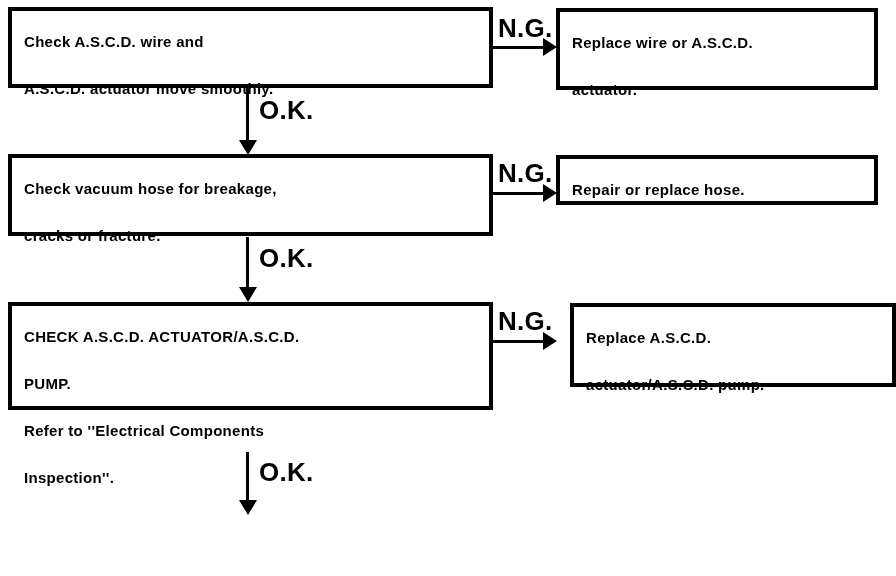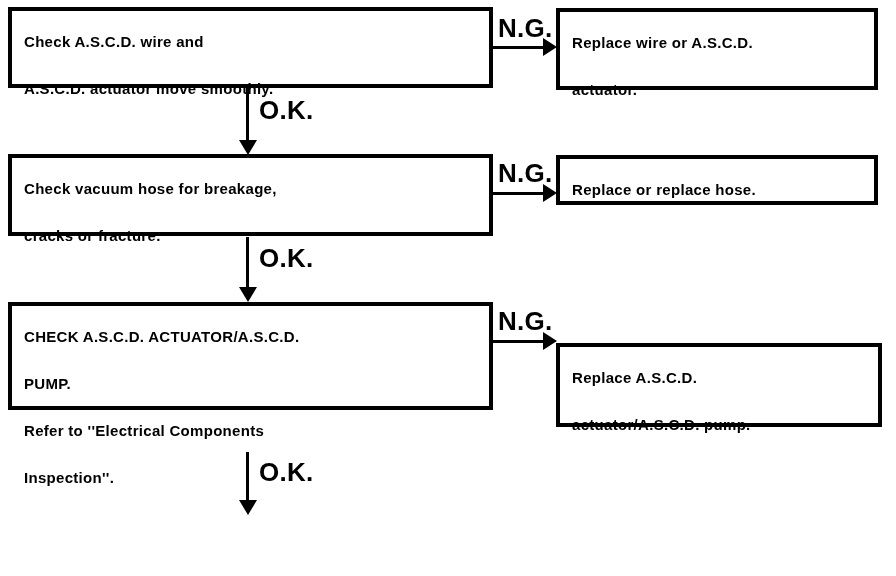--- a/index.html
+++ b/index.html
@@ -81,36 +81,36 @@
   <div class="arrow-down" style="left:239px; top:140px;"></div>
   <div class="edge-label" style="left:259px; top:95px;">O.K.</div>
 
   <div class="box" style="left:8px; top:137px; width:485px; height:82px;margin-top:17px;">Check vacuum hose for breakage,
 cracks or fracture.</div>
 
   <div class="edge-label" style="left:498px; top:158px;">N.G.</div>
   <div class="hline" style="left:491px; top:192px; width:52px;"></div>
   <div class="arrow-right" style="left:543px; top:184px;"></div>
 
-  <div class="box" style="left:556px; top:155px; width:322px; height:50px;">Replace or replace hose.</div>
+  <div class="box" style="left:556px; top:155px; width:322px; height:50px;">Repair or replace hose.</div>
 
   <div class="vline" style="left:246px; top:237px; height:50px;"></div>
   <div class="arrow-down" style="left:239px; top:287px;"></div>
   <div class="edge-label" style="left:259px; top:243px;">O.K.</div>
 
   <div class="box" style="left:8px; top:302px; width:485px; height:108px;">CHECK A.S.C.D. ACTUATOR/A.S.C.D.
 PUMP.
 Refer to ''Electrical Components
 Inspection''.</div>
 
   <div class="edge-label" style="left:498px; top:306px;">N.G.</div>
   <div class="hline" style="left:491px; top:340px; width:52px;"></div>
   <div class="arrow-right" style="left:543px; top:332px;"></div>
 
-  <div class="box" style="left:556px; top:303px; width:326px; height:84px;margin-top:40px;">Replace A.S.C.D.
+  <div class="box" style="left:570px; top:303px; width:326px; height:84px;">Replace A.S.C.D.
 actuator/A.S.C.D. pump.</div>
 
   <div class="vline" style="left:246px; top:452px; height:48px;"></div>
   <div class="arrow-down" style="left:239px; top:500px;"></div>
   <div class="edge-label" style="left:259px; top:457px;">O.K.</div>
 
 
 </div>
 
 </body></html>

